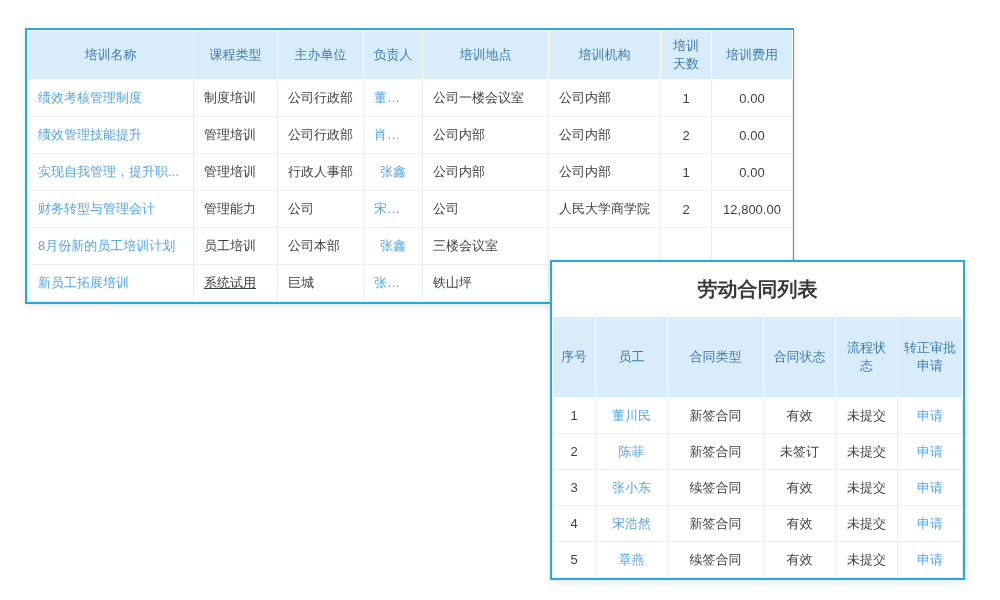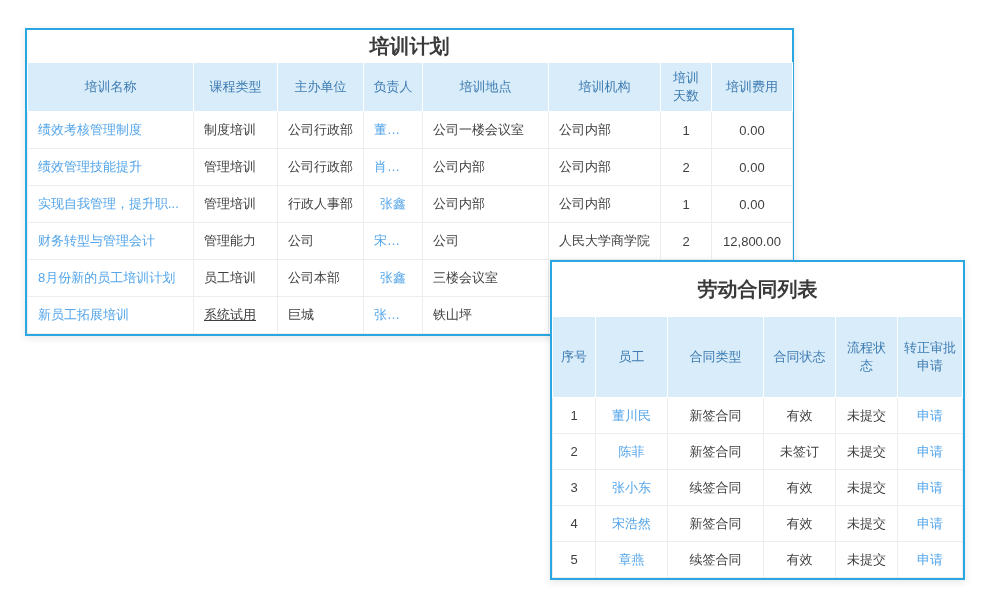--- a/index.html
+++ b/index.html
@@ -54,21 +54,20 @@
     text-overflow: ellipsis;
   }
   .panel1 td { height: 36px; }
   .panel2 td { height: 35px; }
   td.link { color: var(--link, #54a5ea); cursor: pointer; }
 </style>
 </head>
 <body>
 
 <div class="panel panel1">
-  <div class="panel-title">培训计划</div>
   <table>
       <colgroup>
         <col style="width: 166px;">
         <col style="width: 84px;">
         <col style="width: 86px;">
         <col style="width: 59px;">
         <col style="width: 126px;">
         <col style="width: 112px;">
         <col style="width: 51px;">
         <col style="width: 81px;">

